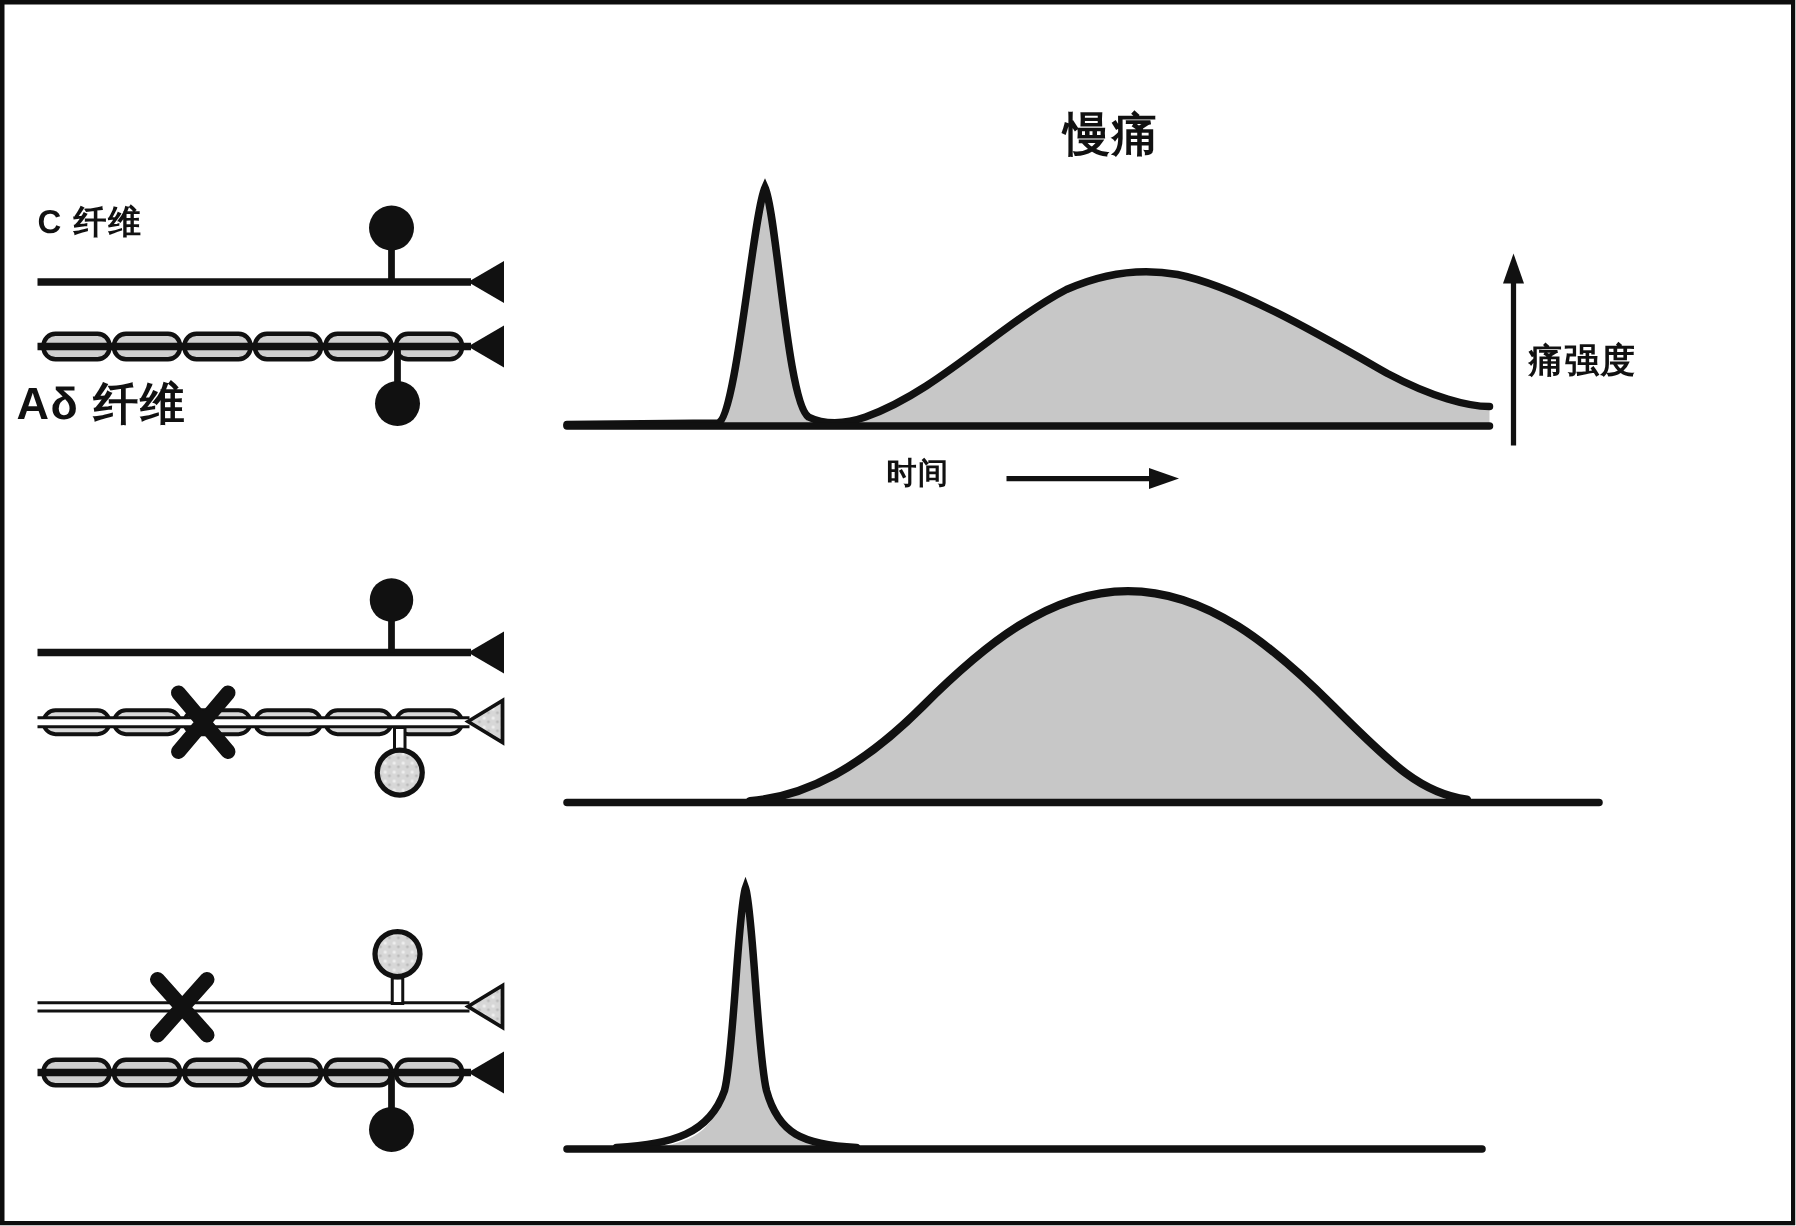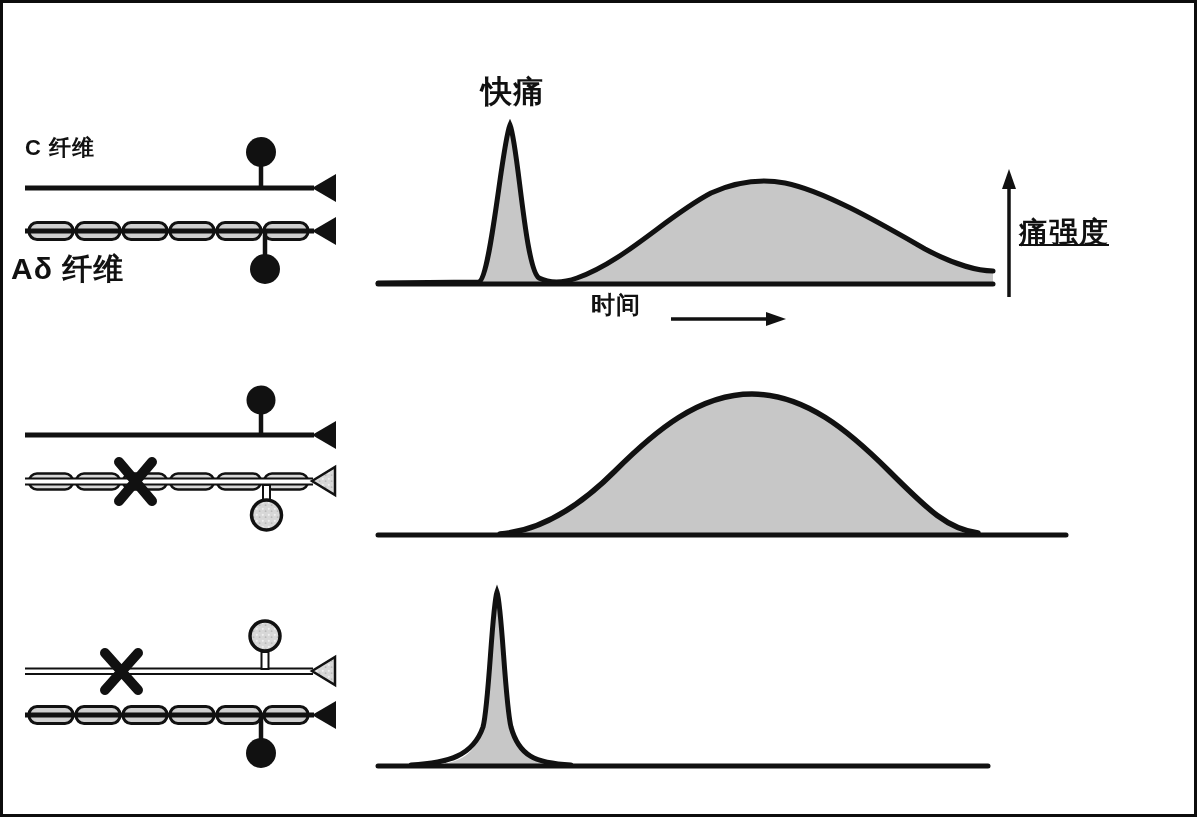--- a/index.html
+++ b/index.html
@@ -20,22 +20,22 @@
     color:#111111;
     white-space:nowrap;
     letter-spacing:1px;
     user-select:none;
   }
   .lbl.fiber{font-weight:600;}
   #c-fiber-label{left:22px;top:130px;font-size:22px;}
   #adelta-fiber-label{left:8px;top:246px;font-size:30px;}
   #fast-pain-label{left:455px;top:68px;width:110px;text-align:center;font-size:31px;}
   #slow-pain-label{left:683px;top:66px;width:110px;text-align:center;font-size:31px;}
-  #time-label{left:588px;top:286px;font-size:24px;text-align:right;}
-  #intensity-label{left:1016px;top:210px;font-size:29px;text-decoration:underline;}
+  #time-label{left:588px;top:299px;font-size:20px;text-align:right;}
+  #intensity-label{left:1016px;top:222px;font-size:23px;}
 </style>
 </head>
 <body>
 
 <div class="canvas">
 
   <svg class="art" viewBox="0 0 1197 817" xmlns="http://www.w3.org/2000/svg">
     <defs>
       <pattern id="stipple" width="6" height="6" patternUnits="userSpaceOnUse">
         <rect width="6" height="6" fill="#d7d7d7"></rect>
@@ -148,17 +148,17 @@
 
     <g>
       <path fill="#c7c7c7" d="M432,762 C458,759 472,752 480,724 C486,702 489,603 494,589 C499,603 502,700 508,724 C516,753 530,759 556,762 L556,763 L432,763 Z"></path>
       <path fill="none" stroke="#111" stroke-width="5" stroke-linecap="round" d="M408,762 C445,760 470,753 480,724 C486,702 489,603 494,589 C499,603 502,700 508,724 C516,753 532,760 568,762"></path>
       <line x1="375" y1="763" x2="985" y2="763" stroke="#111" stroke-width="5" stroke-linecap="round"></line>
     </g>
   </svg>
 
   <div class="lbl fiber" id="c-fiber-label">C 纤维</div>
   <div class="lbl fiber" id="adelta-fiber-label">Aδ 纤维</div>
-  <div class="lbl" id="fast-pain-label">快痛</div>
+  <div class="lbl" id="slow-pain-label">慢痛</div>
   <div class="lbl" id="time-label">时间</div>
   <div class="lbl" id="intensity-label">痛强度</div>
 
 </div>
 
 </body></html>

